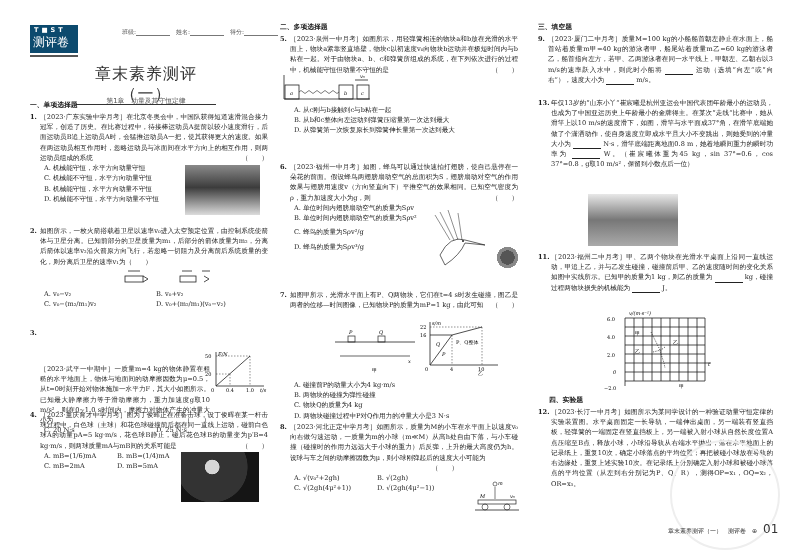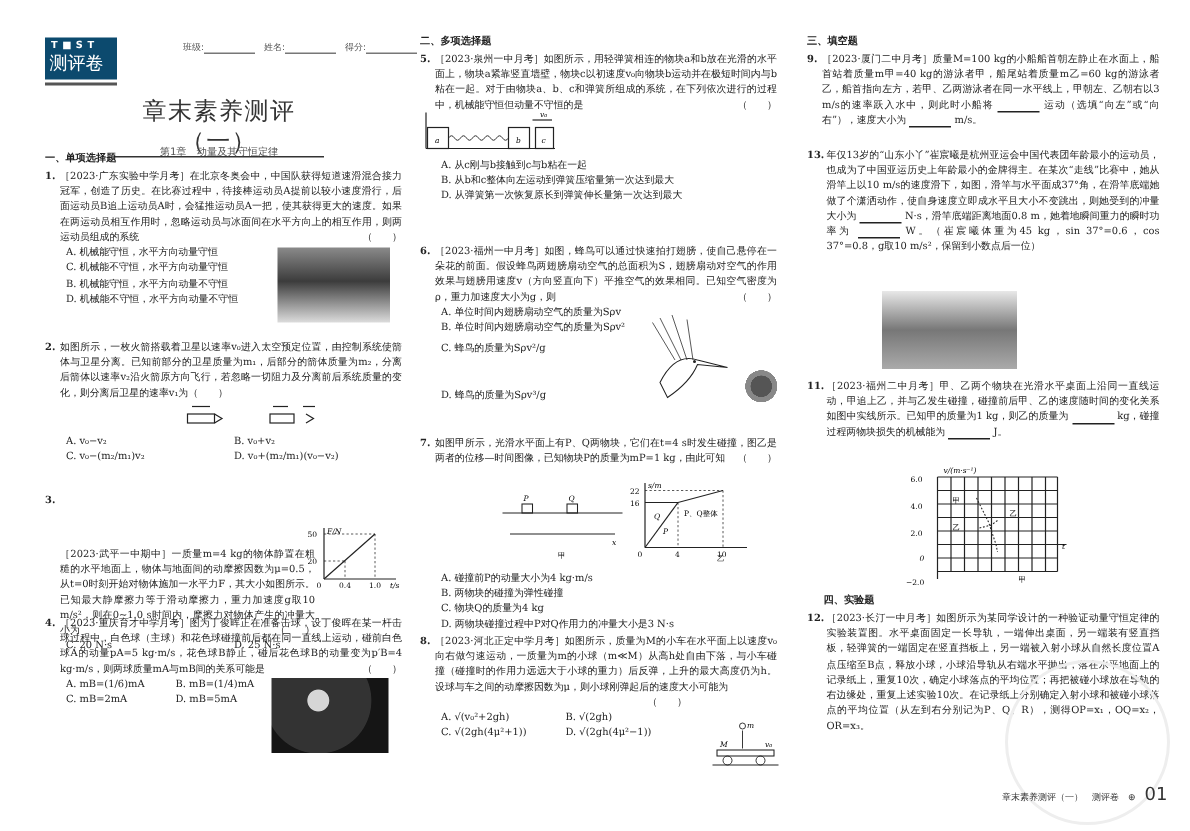--- a/index.html
+++ b/index.html
@@ -174,21 +174,21 @@
 
     <div class="q" style="top:162px;width:238px;">
       <span class="qnum">6.</span>
       <div class="qbody">
         <span>［2023·福州一中月考］如图，蜂鸟可以通过快速拍打翅膀，使自己悬停在一朵花的前面。假设蜂鸟两翅膀扇动空气的总面积为S，翅膀扇动对空气的作用效果与翅膀用速度v（方向竖直向下）平推空气的效果相同。已知空气密度为ρ，重力加速度大小为g，则</span>
         <span class="paren">（　　）</span>
       </div>
       <div class="opt" style="width:140px;">A. 单位时间内翅膀扇动空气的质量为Sρv</div>
       <div class="opt" style="width:140px;">B. 单位时间内翅膀扇动空气的质量为Sρv²</div>
       <div class="opt" style="width:140px;margin-top:4px;">C. 蜂鸟的质量为Sρv²/g</div>
-      <div class="opt" style="width:140px;margin-top:20px;">D. 蜂鸟的质量为Sρv³/g</div>
+      <div class="opt" style="width:140px;margin-top:4px;">D. 蜂鸟的质量为Sρv³/g</div>
     </div>
     <svg style="left:150px;top:210px;" width="60" height="55">
       <path d="M10 45 Q20 25 35 30 L55 35 L35 33 Q30 45 15 55 Z" fill="none" stroke="#222" stroke-width="0.7"></path>
       <path d="M20 30 L5 5 M24 30 L10 2 M28 30 L18 0 M32 30 L28 3" stroke="#222" stroke-width="0.5"></path>
       <circle cx="33" cy="31" r="1" fill="#222"></circle>
     </svg>
     <div class="photo rose" style="left:215px;top:245px;width:25px;height:25px;"></div>
 
     <div class="q" style="top:290px;width:238px;">
       <span class="qnum">7.</span>

